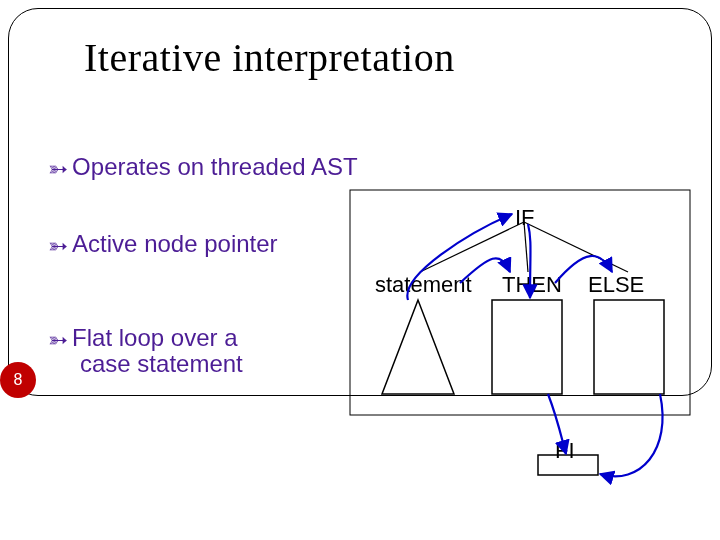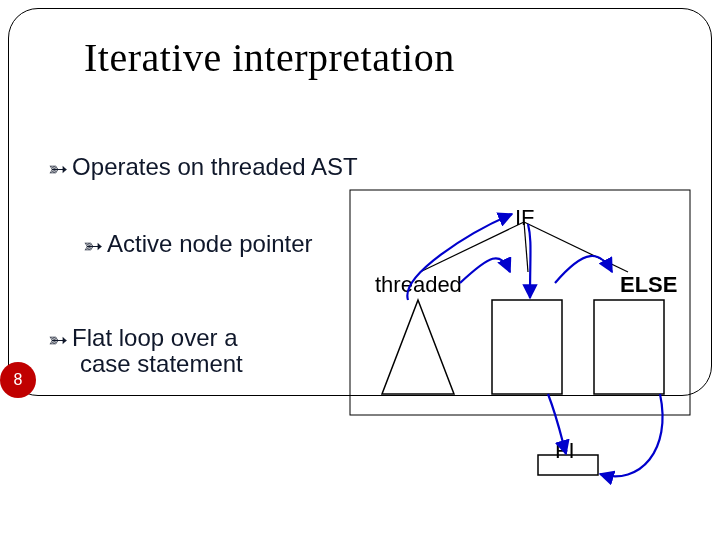--- a/index.html
+++ b/index.html
@@ -31,41 +31,41 @@
     left: 84px;
     top: 34px;
     font-size: 40px;
     font-weight: normal;
     letter-spacing: 0.5px;
   }
   .bullet {
     position: absolute;
     font-family: Arial, Helvetica, sans-serif;
     font-size: 24px;
-    color: #0f172a;
+    color: #4c1d95;
   }
   .bullet-icon {
     display: inline-block;
     font-family: Arial, sans-serif;
     margin-right: 4px;
     vertical-align: middle;
   }
   .b1 { left: 48px; top: 153px; }
-  .b2 { left: 48px; top: 230px; margin-left: 35px; }
+  .b2 { left: 48px; top: 230px; }
   .b3 { left: 48px; top: 324px; }
   .b3b { left: 72px; top: 350px; margin-left: 8px; }
   .label {
     position: absolute;
     font-family: Arial, Helvetica, sans-serif;
     font-size: 22px;
   }
   .l-if    { left: 515px; top: 198px; margin-top: 7px; }
   .l-cond  { left: 375px; top: 272px; }
   .l-then  { left: 502px; top: 272px; }
-  .l-else  { left: 620px; top: 272px; font-weight: bold; }
+  .l-else  { left: 588px; top: 272px; }
   .l-fi    { left: 555px; top: 438px; }
   .pagenum {
     position: absolute;
     left: 0px;
     bottom: 6px;
     width: 36px;
     height: 36px;
     border-radius: 50%;
     background: #c00000;
     color: #fff;
@@ -99,21 +99,22 @@
     <span class="bullet-icon">➳</span><span>Active node pointer</span>
   </div>
   <div class="bullet b3">
     <span class="bullet-icon">➳</span><span>Flat loop over a</span>
   </div>
   <div class="bullet b3b">
     <span>case statement</span>
   </div>
 
   <div class="label l-if">IF</div>
-  <div class="label l-cond">threaded</div>
+  <div class="label l-cond">statement</div>
+  <div class="label l-then">THEN</div>
   <div class="label l-else">ELSE</div>
   <div class="label l-fi">FI</div>
 
   <svg class="diagram" viewBox="0 0 720 540">
     <defs>
       <marker id="arrow" viewBox="0 0 10 10" refX="9" refY="5" markerWidth="7" markerHeight="7" orient="auto-start-reverse">
         <path d="M 0 0 L 10 5 L 0 10 z" fill="#0000cc"></path>
       </marker>
     </defs>
 

